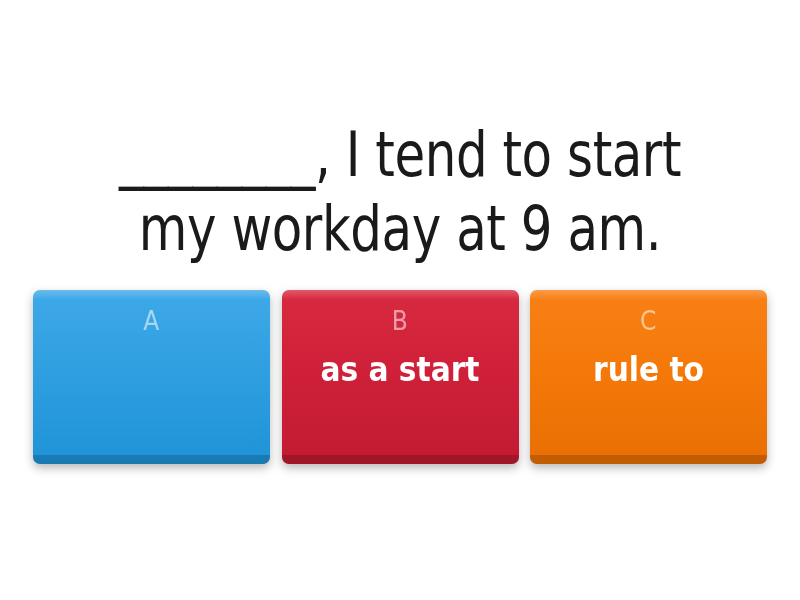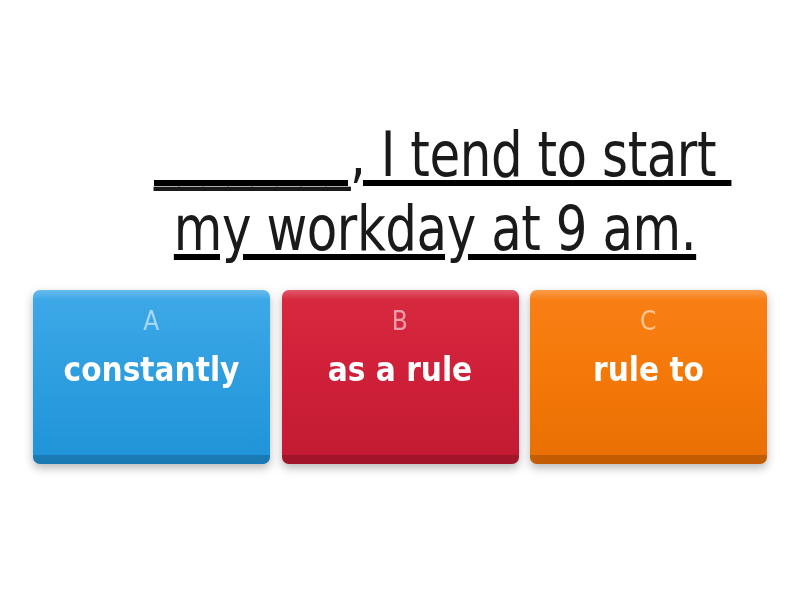--- a/index.html
+++ b/index.html
@@ -26,22 +26,21 @@
 
   
   #question-area {
     position: absolute;
     left: 0;
     top: 112px;
     width: 800px;
     height: 160px;
     display: flex;
     align-items: center;
-    justify-content: flex-end;
-    text-decoration: underline;
+    justify-content: center;
   }
 
   #question-text {
     font-family: "DejaVu Sans Condensed", "Liberation Sans Narrow", "Liberation Sans", sans-serif;
     font-size: 63px;
     line-height: 1.17;
     font-weight: 400;
     color: #1a1a1a;
     text-align: center;
     letter-spacing: -0.5px;
@@ -146,26 +145,25 @@
 <div id="quiz-root">
 
   <div id="question-area">
     <div id="question-text">________, I tend to start my workday at 9 am.</div>
   </div>
 
   <div id="answers-row">
 
     <div class="answer-card card-a">
       <div class="card-letter">A</div>
-      <div class="card-text">constantly</div>
     </div>
 
     <div class="answer-card card-b">
       <div class="card-letter">B</div>
-      <div class="card-text">as a rule</div>
+      <div class="card-text">as a start</div>
     </div>
 
     <div class="answer-card card-c">
       <div class="card-letter">C</div>
       <div class="card-text">rule to</div>
     </div>
 
   </div>
 
 </div>

